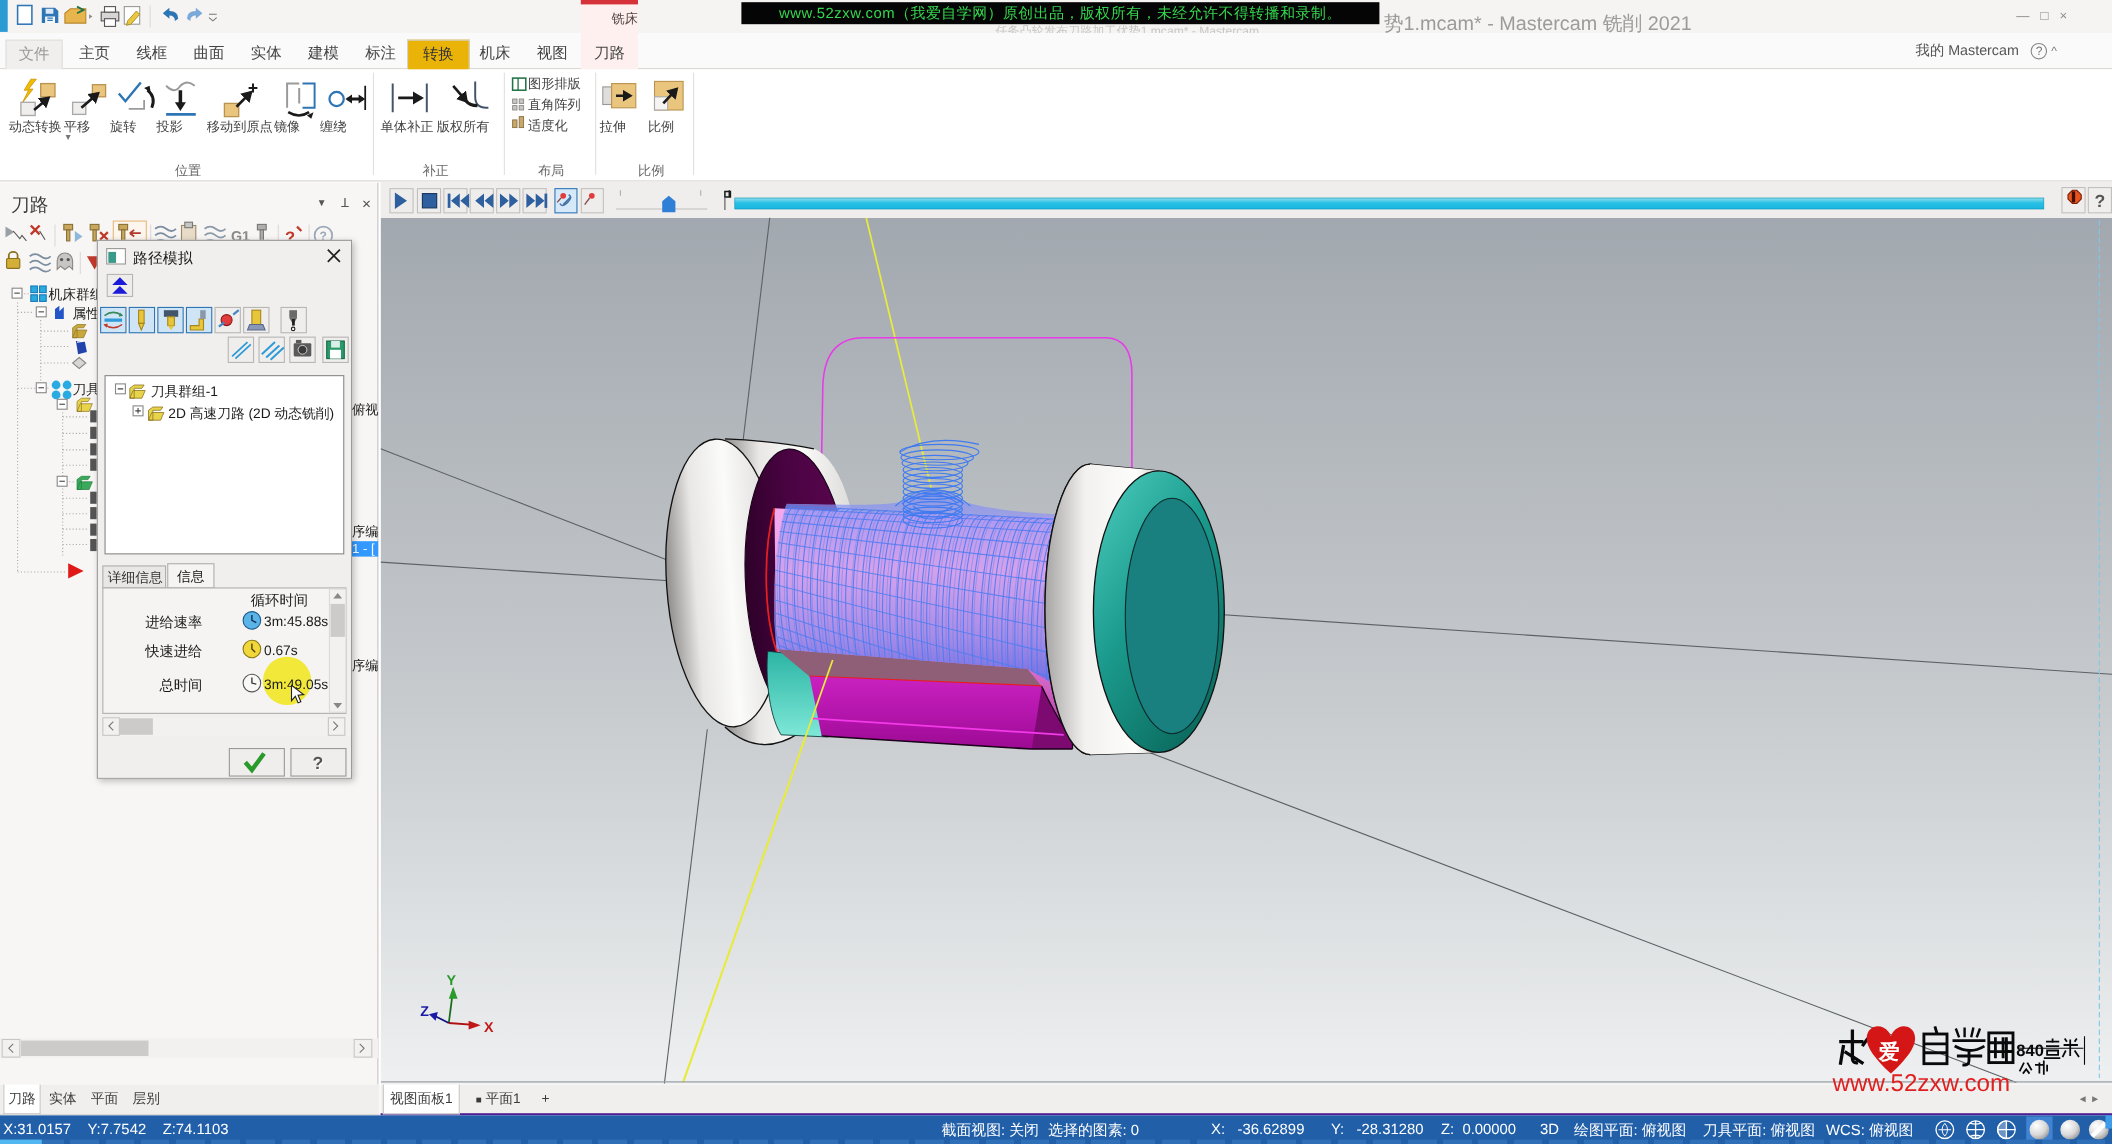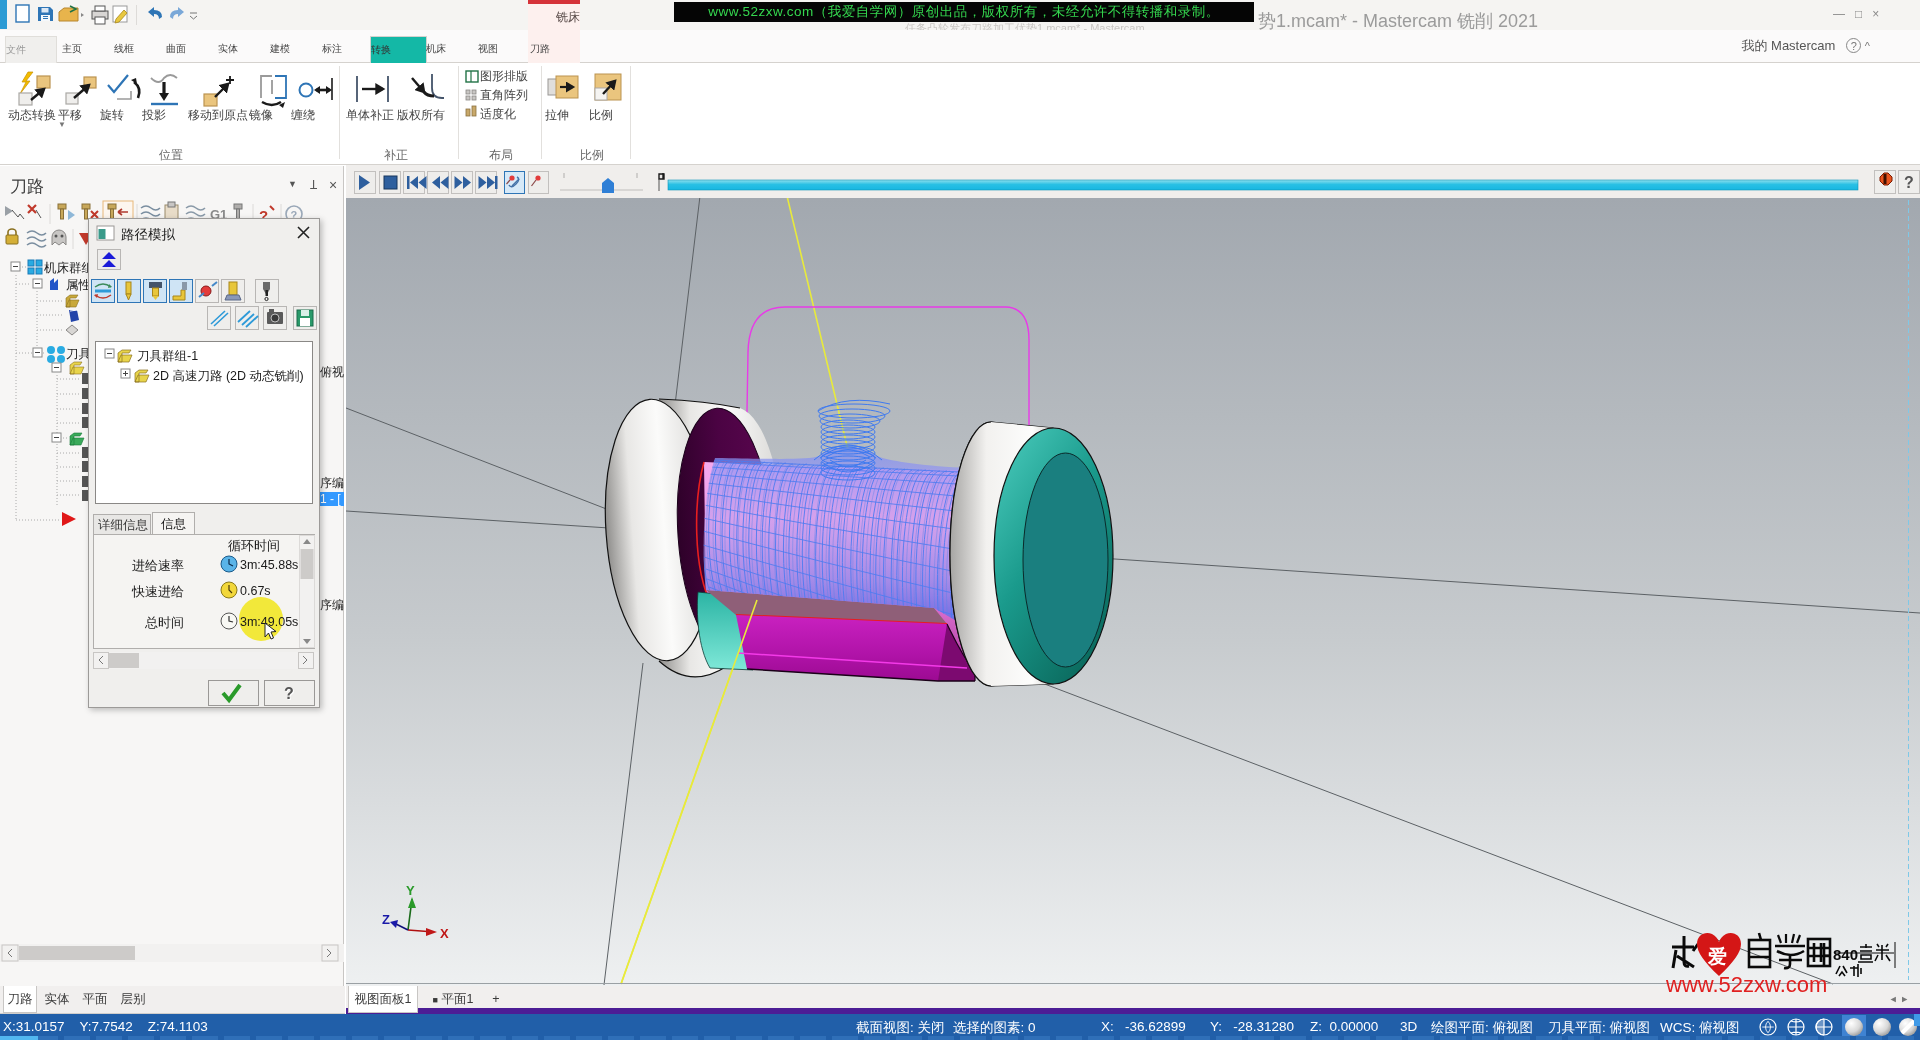--- a/index.html
+++ b/index.html
@@ -3,34 +3,34 @@
 <style>
 *{margin:0;padding:0;box-sizing:border-box}
 html,body{width:1920px;height:1040px;overflow:hidden;font-family:"Liberation Sans",sans-serif;background:#fff}
 .abs{position:absolute}
 #titlebar{left:0;top:0;width:1920px;height:30px;background:#f5f4f2}
 #appblue{left:0;top:0;width:7px;height:29px;background:#2c9bd4}
 #wmbox{left:674px;top:2px;width:580px;height:20px;background:#050505;color:#35d74f;font-size:13.5px;line-height:20px;text-align:center;letter-spacing:0.5px;white-space:nowrap}
 #wtitle{left:1258px;top:9px;font-size:18px;color:#9b9b9b;white-space:nowrap}
 #ghtitle{left:905px;top:21px;font-size:11px;color:#c9c6c3;white-space:nowrap}
 #tabrow{left:0;top:30px;width:1920px;height:33px;background:#fbfafa;border-bottom:1px solid #d5d2ce}
-.rtab{position:absolute;top:36px;height:33px;line-height:25px;font-size:10px;color:#444;}
-#tab-active{background:#14b8a6;border:1px solid #d5d2ce;border-bottom:1px solid #fff;color:#333}
+.rtab{position:absolute;top:36px;height:33px;line-height:25px;font-size:14px;color:#444;text-align:center}
+#tab-active{background:#eab308;border:1px solid #d5d2ce;border-bottom:1px solid #fff;color:#333}
 #milltab{left:528px;top:0px;width:52px;height:63px;background:#fdf0ee}
 #milltabbar{left:528px;top:0;width:52px;height:4px;background:#d63239}
 #milllabel{left:528px;top:9px;width:52px;text-align:right;font-size:12px;color:#584a48}
 #mymc{right:50px;top:37px;font-size:13px;color:#555}
 #ribbon{left:0;top:63px;width:1920px;height:102px;background:#fff;border-bottom:1px solid #d5d2ce}
 .glabel{position:absolute;top:84px;font-size:12px;color:#666;width:60px;text-align:center}
 .gsep{position:absolute;top:3px;height:93px;width:1px;background:#e2e0dd}
 .ilabel{position:absolute;font-size:12px;color:#444;white-space:nowrap}
 #playbar{left:346px;top:165px;width:1574px;height:33px;background:#f0eeec}
 #panel{left:0;top:166px;width:344px;height:820px;background:#f7f6f5;border-right:1px solid #c8c6c4}
 #ptitle{left:10px;top:9px;font-size:17px;color:#3c3c3c}
-#vptabs{left:346px;top:986px;width:1574px;height:28px;background:#f1efee;border-bottom:6px solid #4c1d95}
+#vptabs{left:346px;top:986px;width:1574px;height:28px;background:#f1efee;border-bottom:2px solid #4c1d95}
 #ptabs{left:0;top:986px;width:345px;height:28px;background:#f1efee;border-bottom:1px solid #d0cecc}
 .btab{position:absolute;top:0px;height:27px;line-height:26px;font-size:12.5px;color:#3a3a3a;text-align:center}
 #statusbar{left:0;top:1014px;width:1920px;height:26px;background:#215fa9;color:#fff;font-size:13.5px}
 .sf{position:absolute;top:5px;white-space:nowrap}
 #dlg{left:88px;top:218px;width:232px;height:490px;background:#f0efed;border:1px solid #9c9a98;box-shadow:2px 2px 6px rgba(0,0,0,0.25)}
 svg text{font-family:"Liberation Sans",sans-serif}
 </style></head>
 <body>
 
 <div class="abs" id="titlebar"></div>

